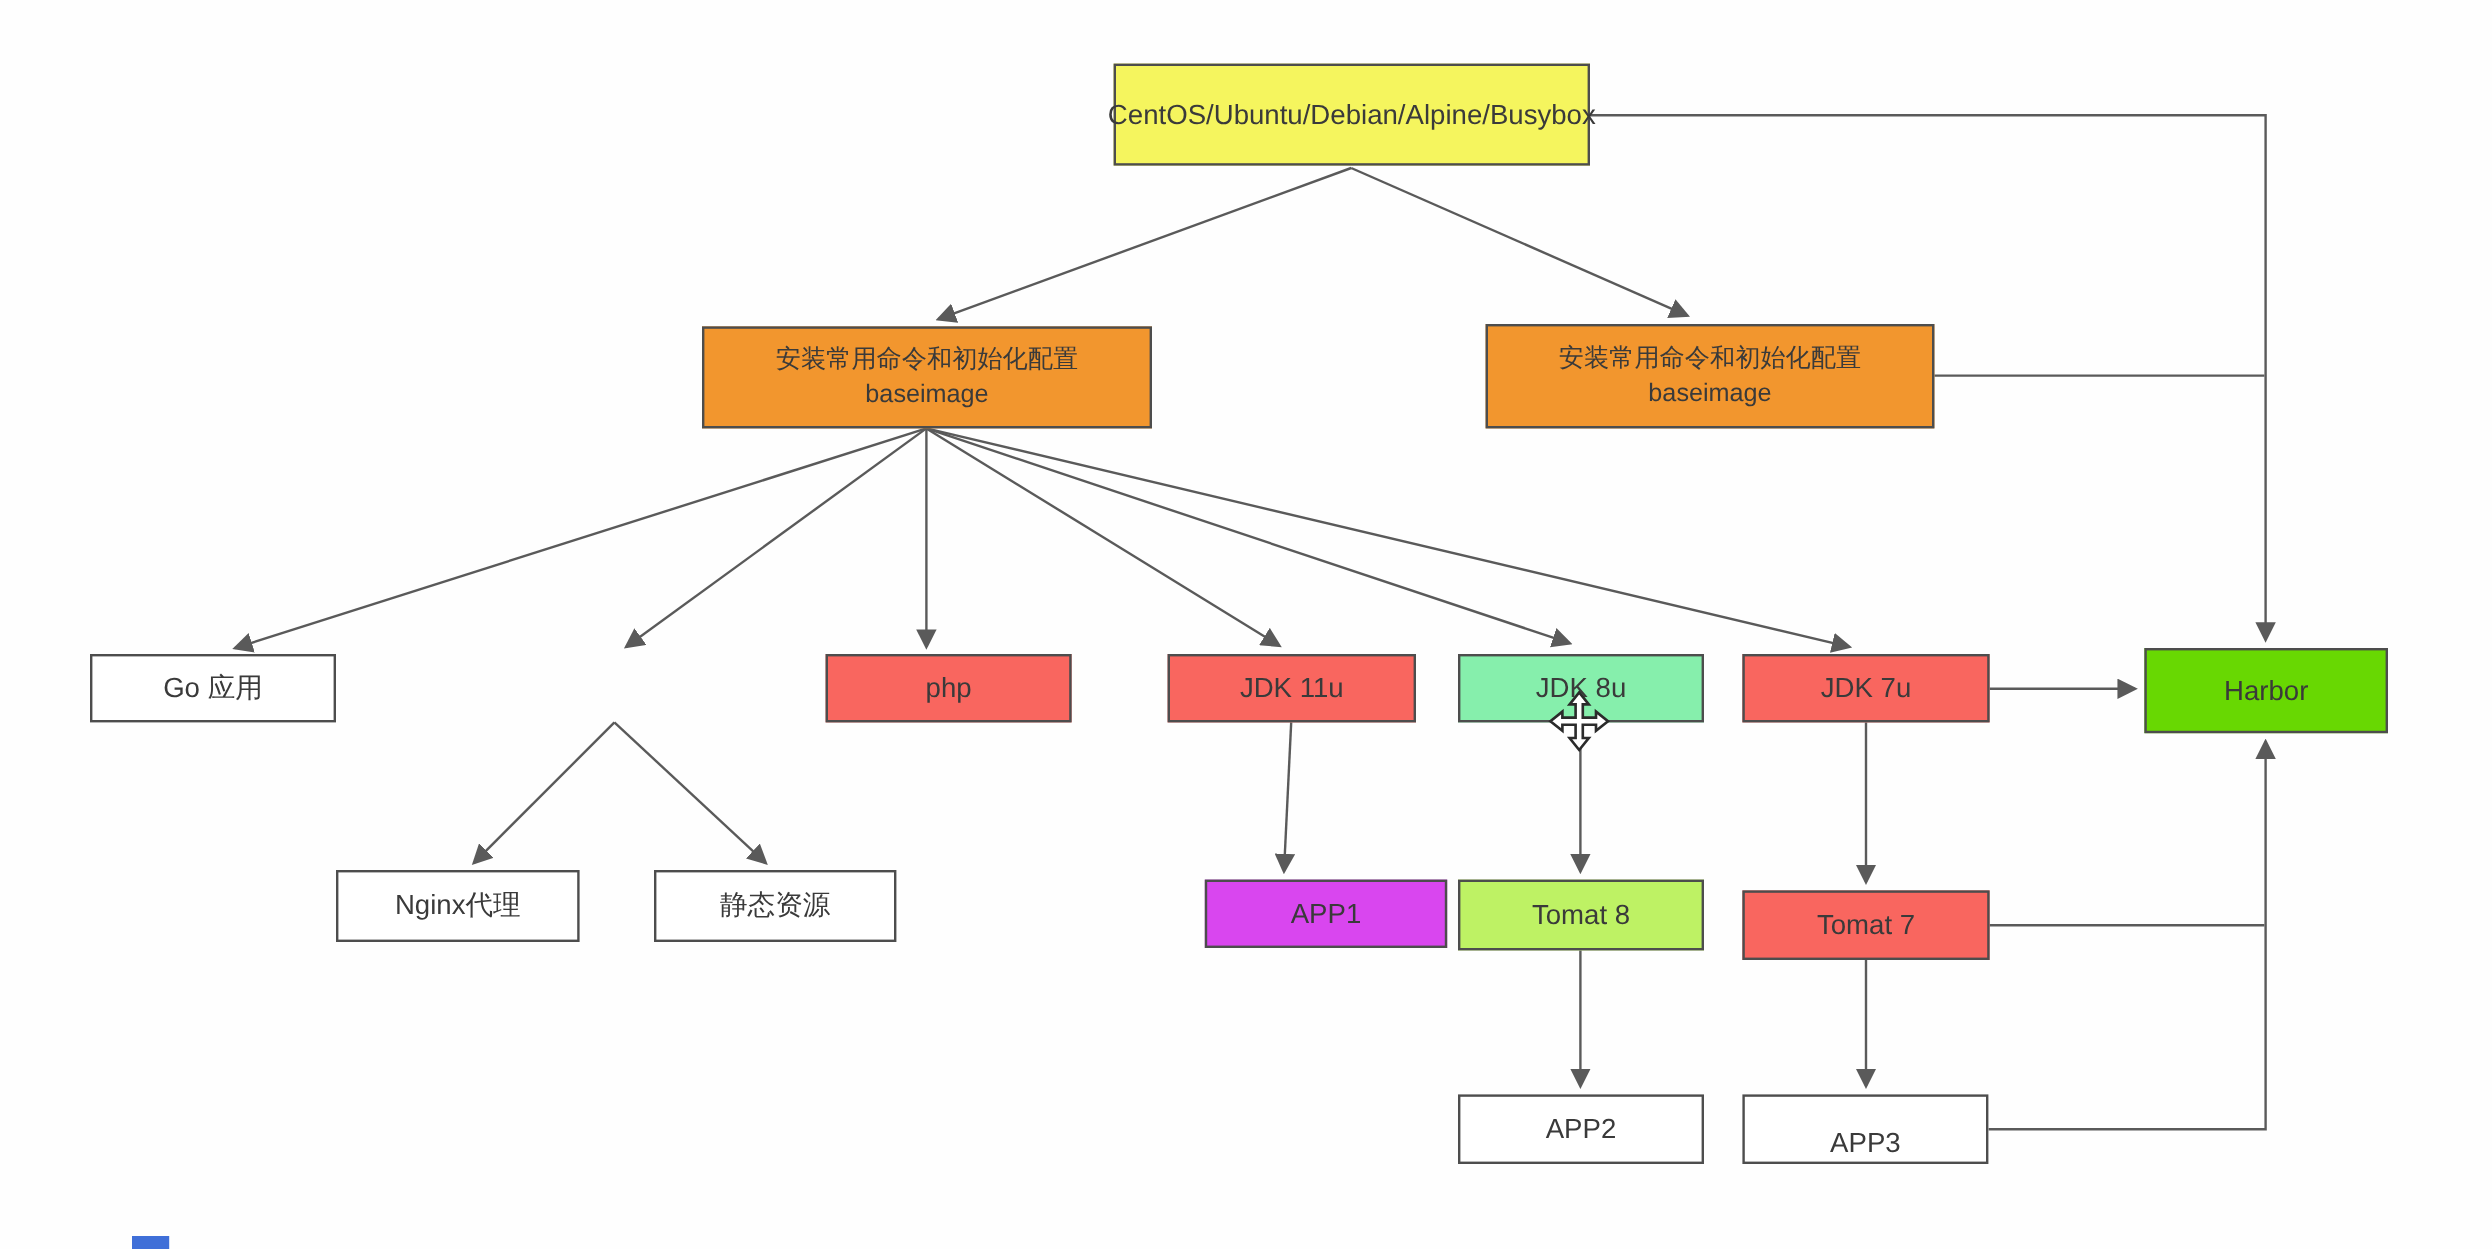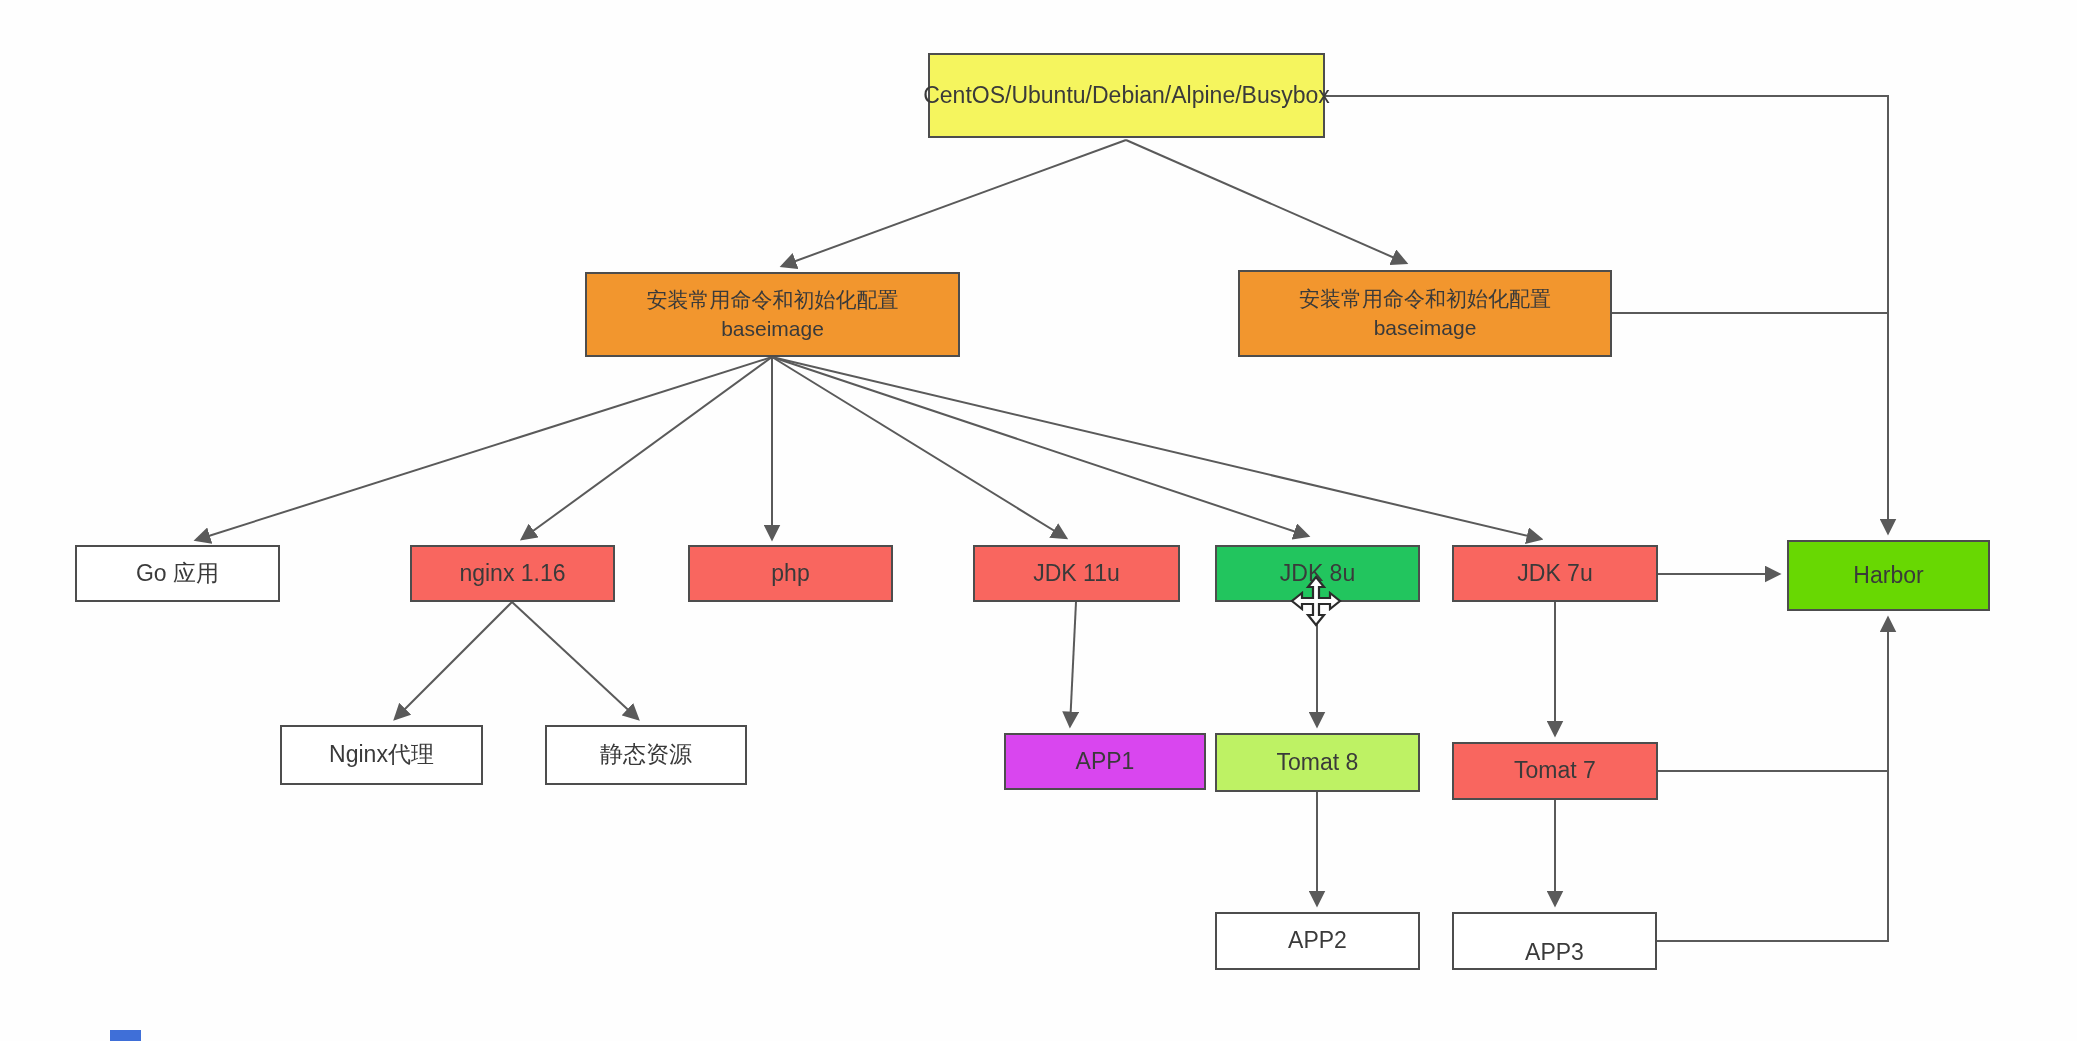--- a/index.html
+++ b/index.html
@@ -76,33 +76,30 @@
 
   <div class="node" style="left: 1238px; top: 270px; width: 374px; height: 87px; font-size: 21px; background: rgb(242, 150, 46);">
     <span class="lbl">安装常用命令和初始化配置</span>
     <span class="lbl">baseimage</span>
   </div>
 
   <div class="node" style="left: 75px; top: 545px; width: 205px; height: 57px; background: rgb(255, 255, 255);">
     <span class="lbl">Go 应用</span>
   </div>
 
-  <div class="node" style="left: 410px; top: 545px; width: 205px; height: 57px; background: rgb(249, 102, 95);">
-    <span class="lbl">nginx 1.16</span>
-  </div>
 
   <div class="node" style="left: 688px; top: 545px; width: 205px; height: 57px; background: rgb(249, 102, 95);">
     <span class="lbl">php</span>
   </div>
 
   <div class="node" style="left: 973px; top: 545px; width: 207px; height: 57px; background: rgb(249, 102, 95);">
     <span class="lbl">JDK 11u</span>
   </div>
 
-  <div class="node" style="left: 1215px; top: 545px; width: 205px; height: 57px; background: #22c55e;">
+  <div class="node" style="left: 1215px; top: 545px; width: 205px; height: 57px; background: #86efac;">
     <span class="lbl">JDK 8u</span>
   </div>
 
   <div class="node" style="left: 1452px; top: 545px; width: 206px; height: 57px; background: rgb(249, 102, 95);">
     <span class="lbl">JDK 7u</span>
   </div>
 
   <div class="node" style="left: 1787px; top: 540px; width: 203px; height: 71px; background: rgb(104, 216, 2);">
     <span class="lbl">Harbor</span>
   </div>

